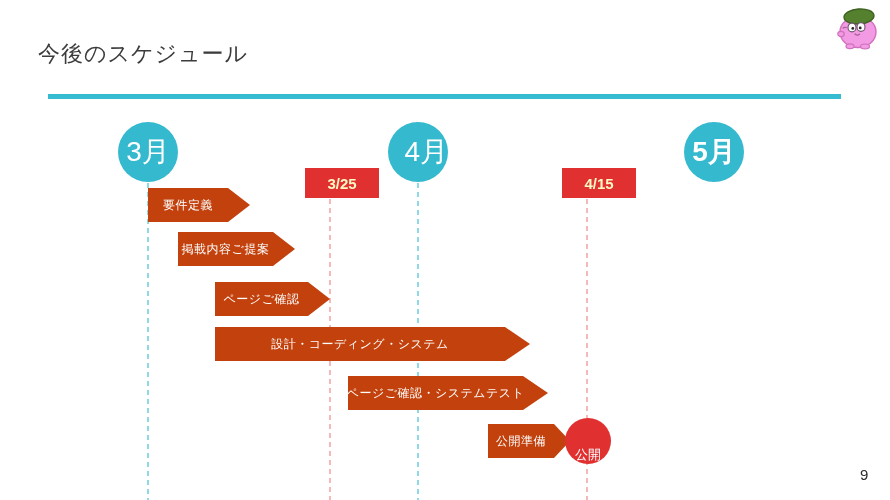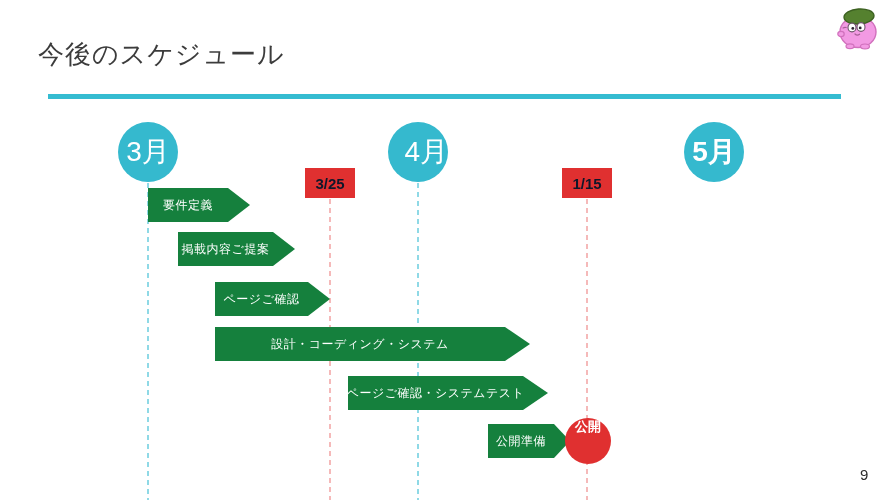--- a/index.html
+++ b/index.html
@@ -1,48 +1,48 @@
 <!DOCTYPE html>
 <html><head>
 <meta charset="utf-8">
 <style>
   html,body { margin:0; padding:0; }
   .slide {
     position:relative; width:890px; height:500px; background:#ffffff;
     overflow:hidden; font-family:"Liberation Sans","DejaVu Sans",sans-serif;
   }
   .title {
-    position:absolute; left:38px; top:38px; font-size:26px; line-height:32px;
+    position:absolute; left:38px; top:38px; font-size:22px; line-height:32px;
     font-weight:500; color:#3c3c3c; letter-spacing:1px;
   }
   .rule { position:absolute; left:48px; top:94px; width:793px; height:5px; background:#35bcd1; }
   .vline { position:absolute; width:2px; }
   .vline.teal { background:repeating-linear-gradient(to bottom,#8fd9e6 0 5px,transparent 5px 9px); }
   .vline.pink { background:repeating-linear-gradient(to bottom,#f5b9b9 0 5px,transparent 5px 9px); }
   .month {
     position:absolute; width:60px; height:60px; border-radius:50%;
     background:#35b9ce; color:#ffffff; display:flex; align-items:center;
     justify-content:center; font-size:28px; font-weight:500;
   }
   .badge {
-    position:absolute; width:50px; height:30px; background:#e03030; color:#0f172a;
+    position:absolute; width:74px; height:30px; background:#e03030; color:#fef9c3;
     display:flex; align-items:center; justify-content:center;
     font-size:15px; font-weight:600;
   }
   .task {
-    position:absolute; height:34px; background:#15803d; color:#ffffff;
+    position:absolute; height:34px; background:#c2410c; color:#ffffff;
     clip-path:polygon(0 0, calc(100% - var(--tip)) 0, 100% 50%, calc(100% - var(--tip)) 100%, 0 100%);
     display:flex; align-items:center; justify-content:center;
     padding-right:var(--tip); box-sizing:border-box;
     font-size:12px; font-weight:500; letter-spacing:0.5px; white-space:nowrap;
   }
   .milestone {
     position:absolute; width:46px; height:46px; border-radius:50%;
-    background:#e03030; color:#ffffff; display:flex; align-items:flex-start;
-    justify-content:center; font-size:13px; font-weight:700;
+    background:#e03030; color:#ffffff; display:flex; align-items:flex-end;
+    justify-content:center; font-size:13px; font-weight:400;
   }
   .pagenum { position:absolute; left:860px; top:466px; font-size:15px; color:#2b2b2b; }
   .mascot { position:absolute; left:835px; top:5px; }
 </style>
 </head>
 <body>
 
 <div class="slide">
 
   <div class="title">今後のスケジュール</div>
@@ -74,21 +74,21 @@
     <span>4月</span>
   </div>
   <div class="month" style="left:684px; top:122px;font-weight:bold;">
     <span>5月</span>
   </div>
 
   <div class="badge" style="left:305px; top:168px;">
     <span>3/25</span>
   </div>
   <div class="badge" style="left:562px; top:168px;">
-    <span>1/15</span>
+    <span>4/15</span>
   </div>
 
   <div class="task" style="left:148px; top:188px; width:102px; --tip:22px;">
     <span>要件定義</span>
   </div>
   <div class="task" style="left:178px; top:232px; width:117px; --tip:22px;">
     <span>掲載内容ご提案</span>
   </div>
   <div class="task" style="left:215px; top:282px; width:115px; --tip:22px;">
     <span>ページご確認</span>

